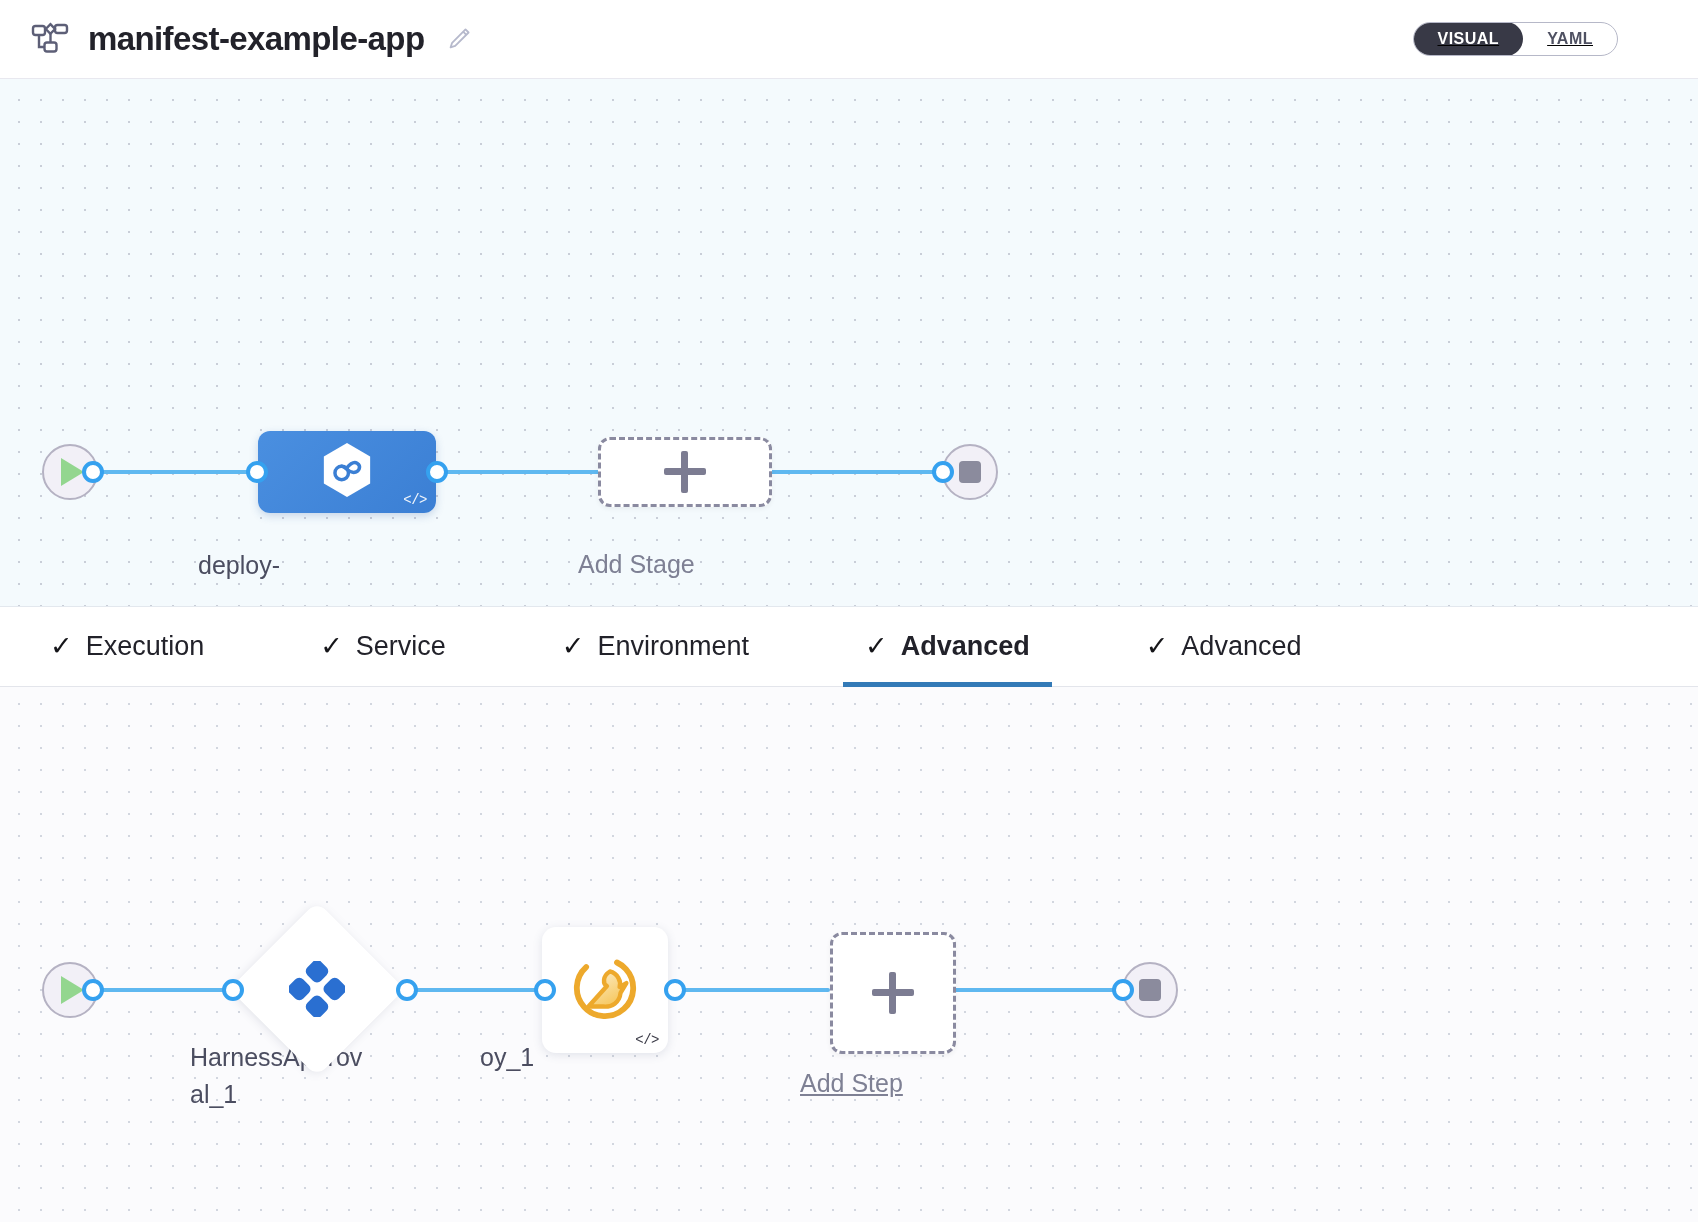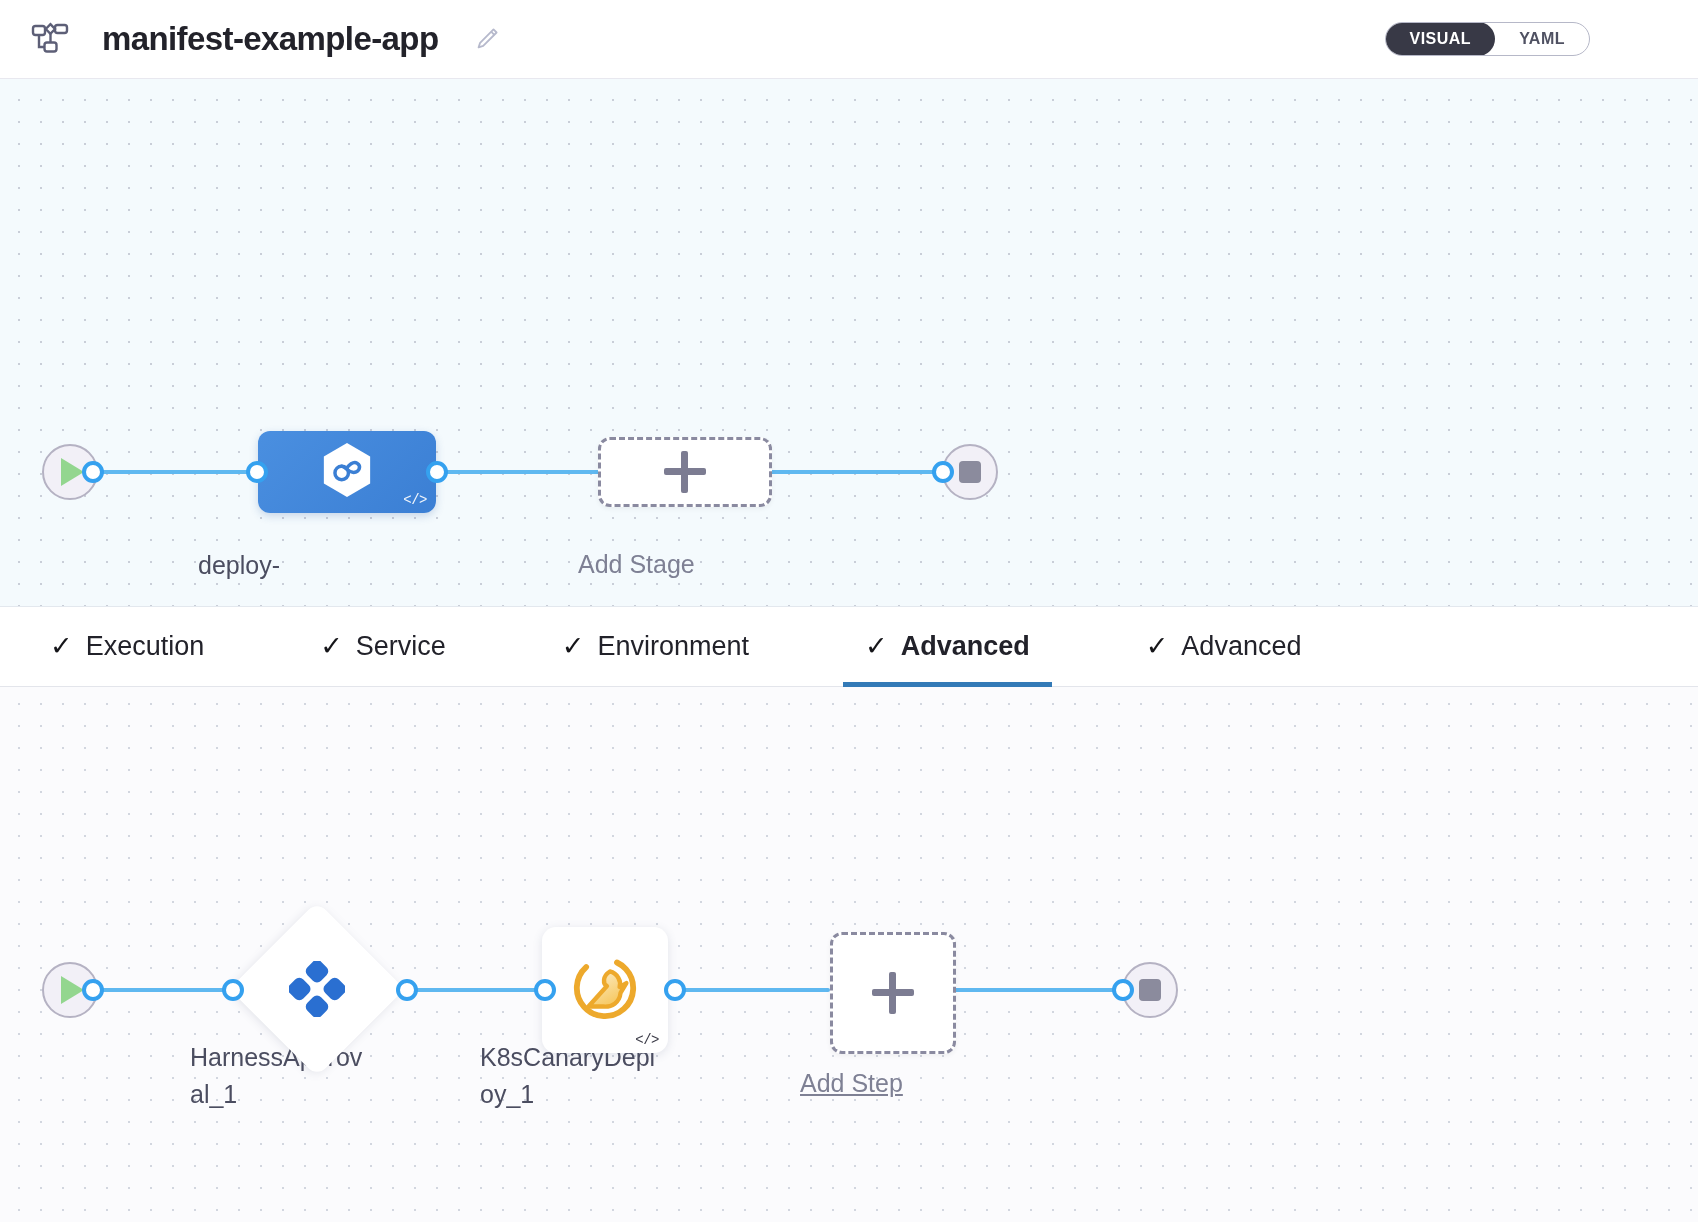--- a/index.html
+++ b/index.html
@@ -9,29 +9,29 @@
     background: #ffffff; overflow: hidden;
   }
   .app { position: relative; width: 1698px; height: 1222px; }
 
   
   .header {
     position: absolute; left: 0; top: 0; width: 1698px; height: 79px;
     background: #ffffff; border-bottom: 1px solid #e8e8ef;
     display: flex; align-items: center;
   }
-  .header-left { display: flex; align-items: center; padding-left: 30px; gap: 32px; }
+  .header-left { display: flex; align-items: center; padding-left: 30px; gap: 18px; }
   .pipeline-icon { width: 40px; height: 40px; display: block; }
   .pipeline-title {
     font-size: 33px; font-weight: bold; color: #22222a;
     letter-spacing: -0.6px; white-space: nowrap;
   }
   .edit-icon { width: 26px; height: 26px; display: block; margin-left: 4px; cursor: pointer; }
 
-  .header-right { margin-left: auto; padding-right: 108px; }
+  .header-right { margin-left: auto; padding-right: 80px; text-decoration: underline; }
   .mode-toggle {
     display: flex; align-items: stretch;
     border: 1px solid #b6b8c8; border-radius: 17px;
     height: 34px; background: #ffffff; overflow: hidden;
   }
   .mode-btn {
     display: flex; align-items: center; justify-content: center;
     font-size: 16px; font-weight: bold; letter-spacing: 0.5px;
     padding: 0 24px; cursor: pointer; color: #4f5162;
     background: transparent; border: none; font-family: inherit;
@@ -303,21 +303,20 @@
           <path d="M40 18 C48 20 52 28 50 34 L57 30 L51 40
                    C50 50 42 55 33 54 L18 54 L37 33 C33 31 32 23 40 18 Z" fill="url(#birdgrad)" stroke="#eda92c" stroke-width="4.5" stroke-linejoin="round"></path>
         </svg>
       </span>
       <span class="code-badge dark">&lt;/&gt;</span>
     </div>
 
     <div class="dot" style="left:664px; top:292px;"></div>
 
     <div class="node-label" style="left:480px; top:352px; width:250px;">
-      <div>K8sCanaryDepl</div>
       <div>oy_1</div>
     </div>
 
     <div class="dashed-box" style="left:830px; top:245px; width:126px; height:122px;">
       <span class="plus"></span>
     </div>
     <div class="node-label muted" style="left:800px; top:378px; width:186px;text-decoration:underline;">Add Step</div>
 
     <div class="dot" style="left:1112px; top:292px;"></div>
     <div class="terminal" style="left:1122px; top:275px;">

